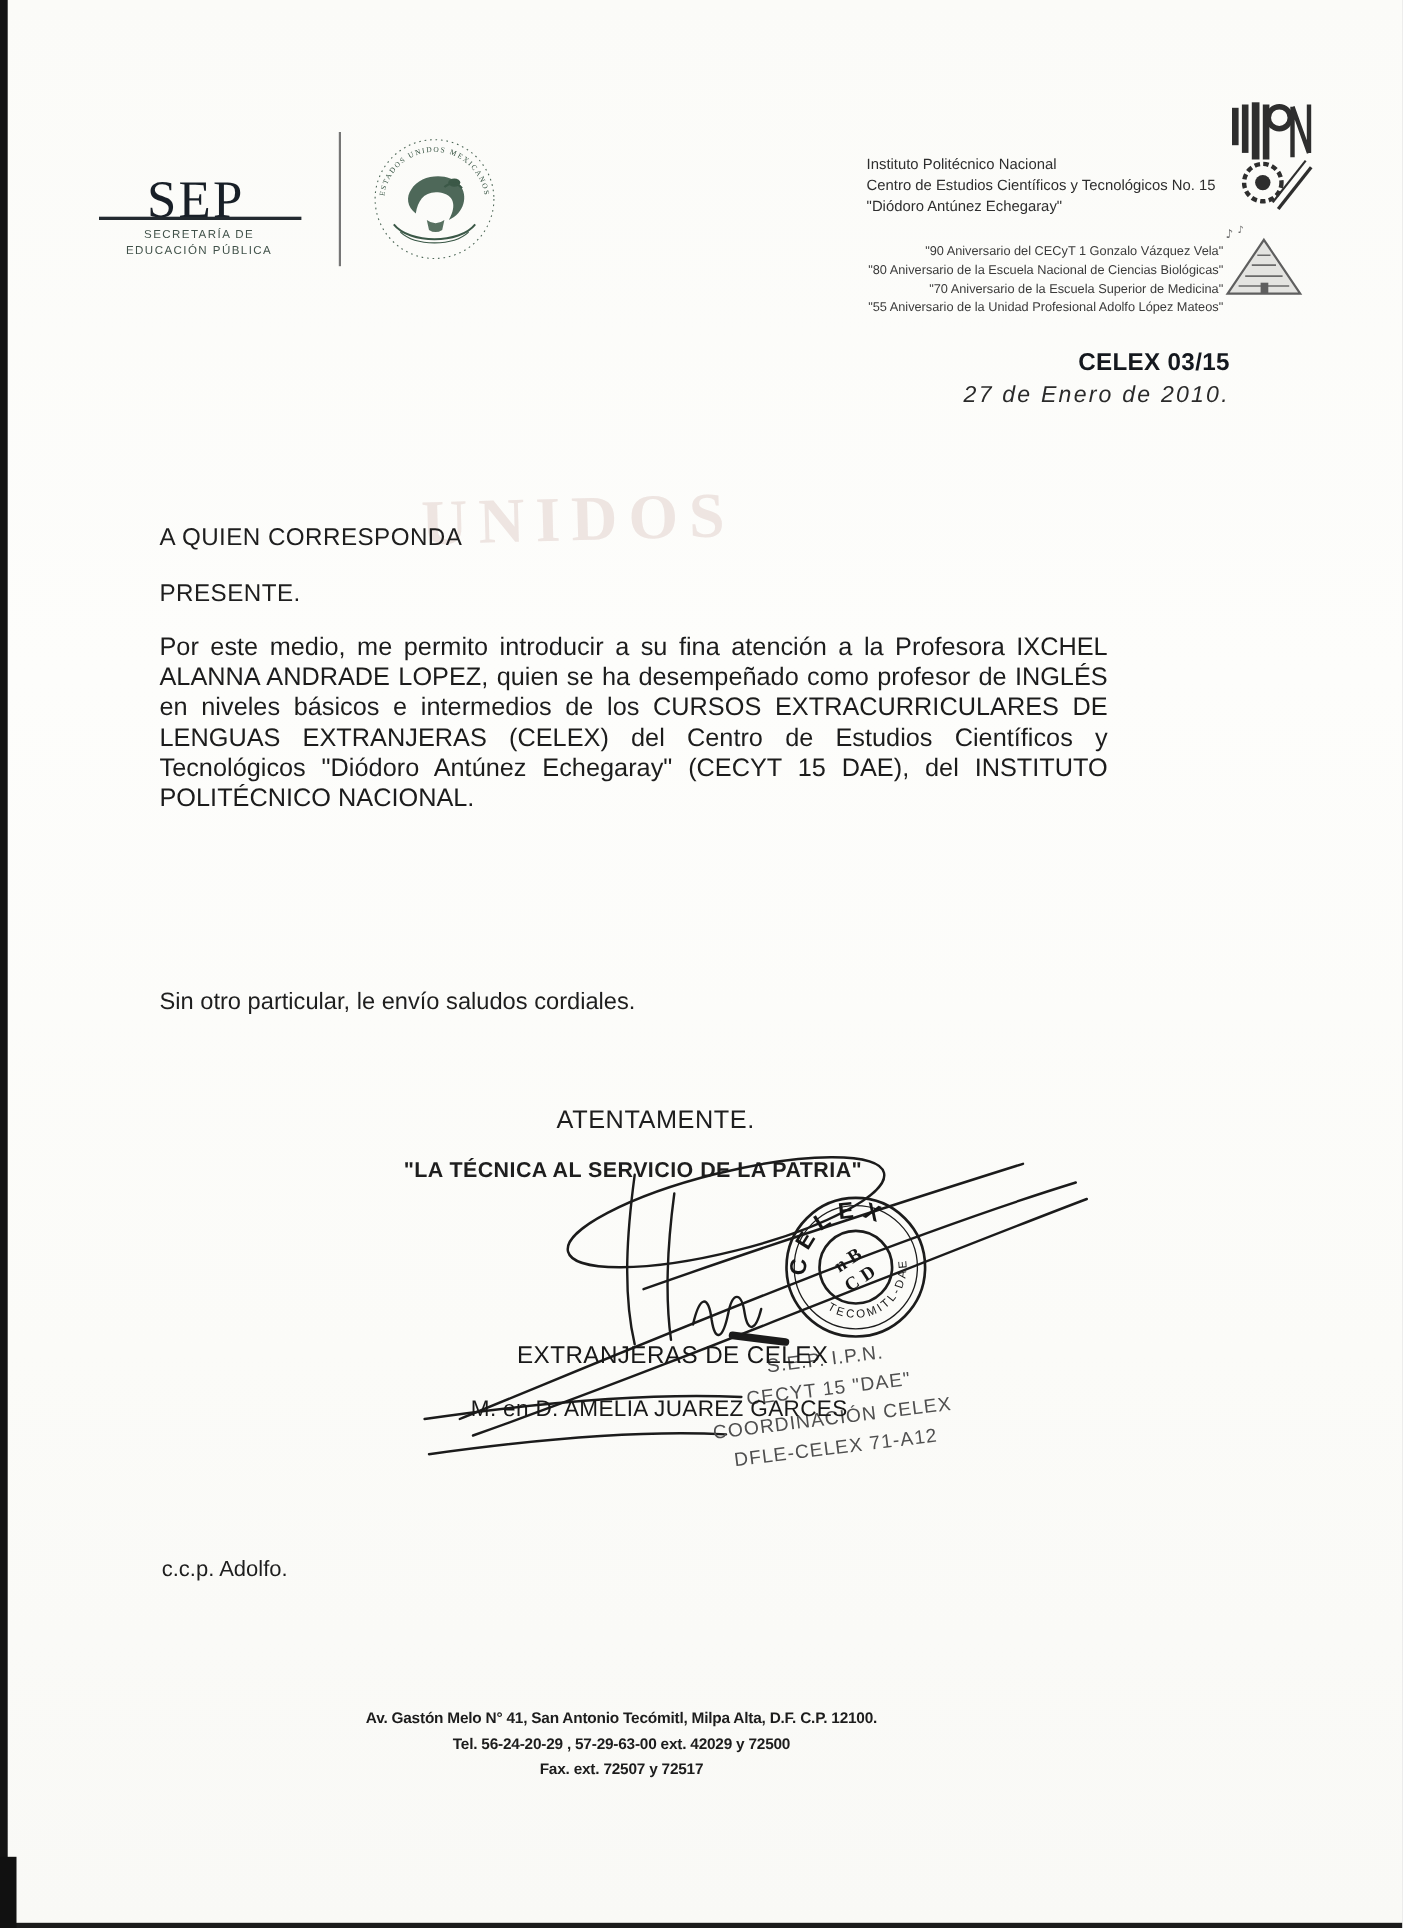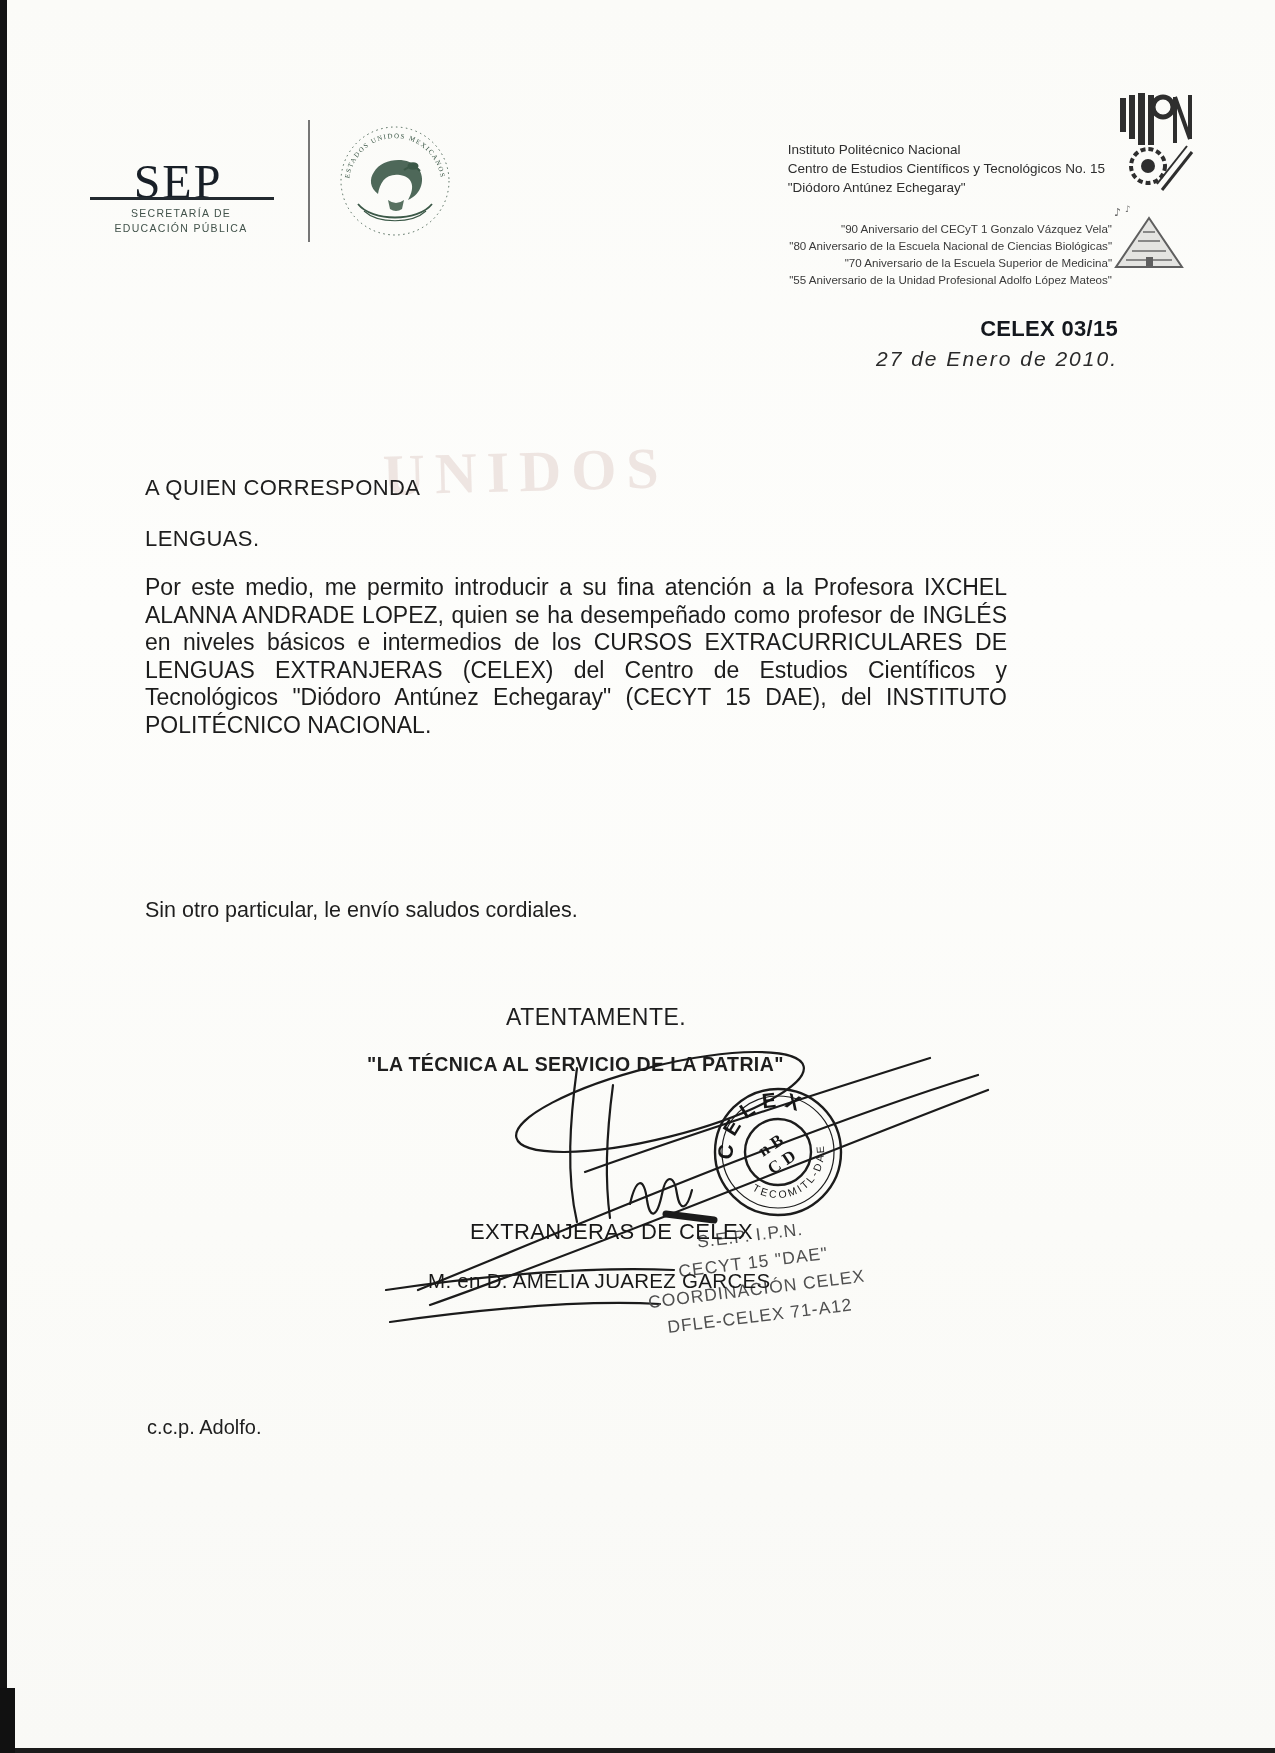--- a/index.html
+++ b/index.html
@@ -118,21 +118,21 @@
       <path d="M37,14 L70,63 L4,63 Z" fill="#e4e4e1" stroke="#5f5f5f" stroke-width="2"></path>
       <path d="M31,28 h12 M26,37 h22 M20,47 h34 M14,56 h46" stroke="#6a6a6a" stroke-width="1.5"></path>
       <rect x="34" y="53" width="7" height="10" fill="#5f5f5f"></rect>
     </svg>
   </div>
 
   <div class="abs folio">CELEX 03/15</div>
   <div class="abs dateline">27 de Enero de 2010.</div>
 
   <div class="abs salutation">A QUIEN CORRESPONDA</div>
-  <div class="abs presente">LENGUAS.</div>
+  <div class="abs presente">PRESENTE.</div>
   <div class="abs para p1">Por este medio, me permito introducir a su fina atención a la Profesora IXCHEL ALANNA ANDRADE LOPEZ, quien se ha desempeñado como profesor de INGLÉS en niveles básicos e intermedios de los CURSOS EXTRACURRICULARES DE LENGUAS EXTRANJERAS (CELEX) del Centro de Estudios Científicos y Tecnológicos "Diódoro Antúnez Echegaray" (CECYT 15 DAE), del INSTITUTO POLITÉCNICO NACIONAL.</div>
   <div class="abs closing">Sin otro particular, le envío saludos cordiales.</div>
   <div class="abs atentamente">ATENTAMENTE.</div>
   <div class="abs motto">"LA TÉCNICA AL SERVICIO DE LA PATRIA"</div>
 
   <div class="abs" style="left:330px;top:960px;">
     <svg width="720" height="390" viewBox="0 0 720 390">
       <g fill="none" stroke="#1b1b1b" stroke-width="2.2" stroke-linecap="round">
         <ellipse cx="330" cy="142" rx="148" ry="36" transform="rotate(-14 330 142)"></ellipse>
         <path d="M247,108 C240,160 236,215 247,262"></path>
@@ -173,14 +173,19 @@
     <div>CECYT 15 "DAE"</div>
     <div>COORDINACIÓN CELEX</div>
     <div>DFLE-CELEX 71-A12</div>
   </div>
 
   <div class="abs signer-title">EXTRANJERAS DE CELEX</div>
   <div class="abs signer-name">M. en D. AMELIA JUAREZ GARCES</div>
 
   <div class="abs cc">c.c.p. Adolfo.</div>
 
+  <div class="abs footer">
+    <div>Av. Gastón Melo N° 41, San Antonio Tecómitl, Milpa Alta, D.F. C.P. 12100.</div>
+    <div>Tel. 56-24-20-29 , 57-29-63-00  ext. 42029 y 72500</div>
+    <div>Fax.  ext.  72507  y  72517</div>
+  </div>
 
 </div>
 
 </body></html>

